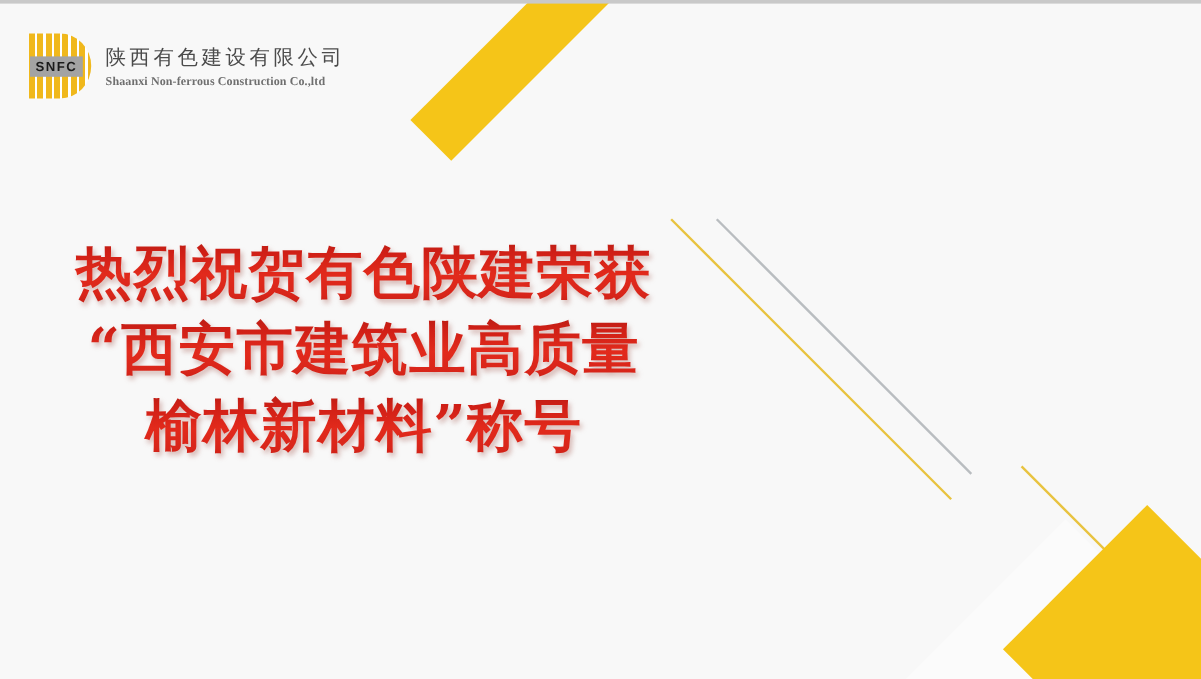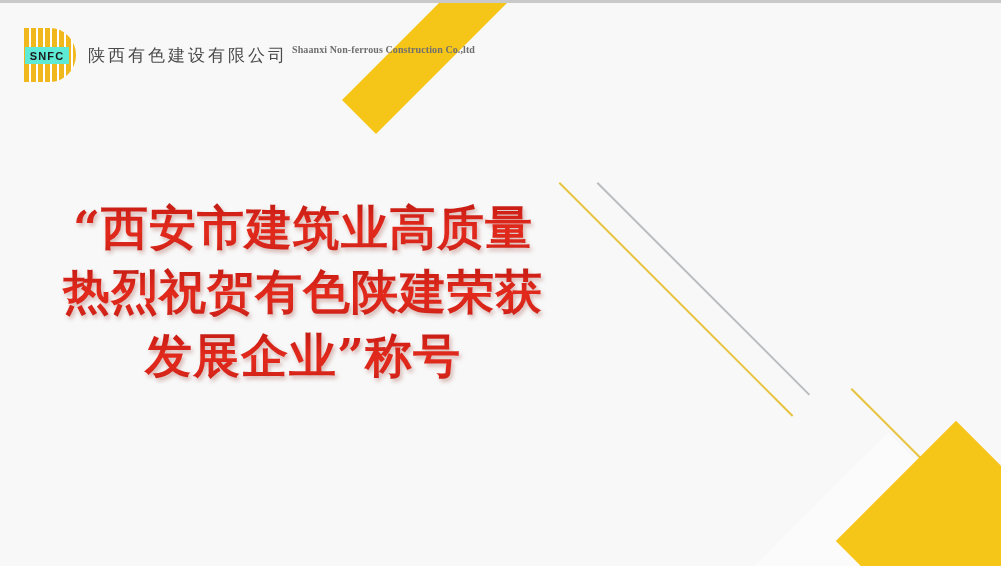--- a/index.html
+++ b/index.html
@@ -196,27 +196,27 @@
     display:flex;align-items:center;gap:12px;
   }
   .logo{position:relative;width:52px;height:54px;flex:none;}
   .logo-stripes{
     position:absolute;left:0;top:0;width:52px;height:54px;
     background:repeating-linear-gradient(90deg,#f0b81c 0 5px,#ffffff 5px 7px);
     border-radius:0 26px 26px 0 / 0 27px 27px 0;
   }
   .logo-band{
     position:absolute;left:1px;top:19px;width:44px;height:17px;
-    background:#5eead4;display:flex;align-items:center;justify-content:center;
+    background:#a3a3a3;display:flex;align-items:center;justify-content:center;
   }
   .logo-band span{
     color:#1b1b1b;font-weight:700;font-size:11px;letter-spacing:1.2px;
     font-family:"Liberation Sans",sans-serif;
   }
-  .brand{display:flex;flex-direction:row;gap:4px;}
+  .brand{display:flex;flex-direction:column;gap:4px;}
   .brand-cn{
     font-size:17px;color:#4b4b4b;letter-spacing:3px;
     font-family:"DejaVu Sans","Liberation Sans",sans-serif;
   }
   .brand-en{
     font-size:10px;color:#6f6f6f;font-weight:700;letter-spacing:.1px;
     font-family:Liberation Serif, serif;
   }
 
   
@@ -326,18 +326,18 @@
         <span>SNFC</span>
       </div>
     </div>
     <div class="brand">
       <div class="brand-cn">陕西有色建设有限公司</div>
       <div class="brand-en">Shaanxi Non-ferrous Construction Co.,ltd</div>
     </div>
   </div>
 
   <div class="headline">
+    <div class="line l1">热烈祝贺有色陕建荣获</div>
     <div class="line l2">“西安市建筑业高质量</div>
-    <div class="line l1">热烈祝贺有色陕建荣获</div>
-    <div class="line l3">发展企业”称号</div>
+    <div class="line l3">榆林新材料”称号</div>
   </div>
 
 </div>
 
 </body></html>

